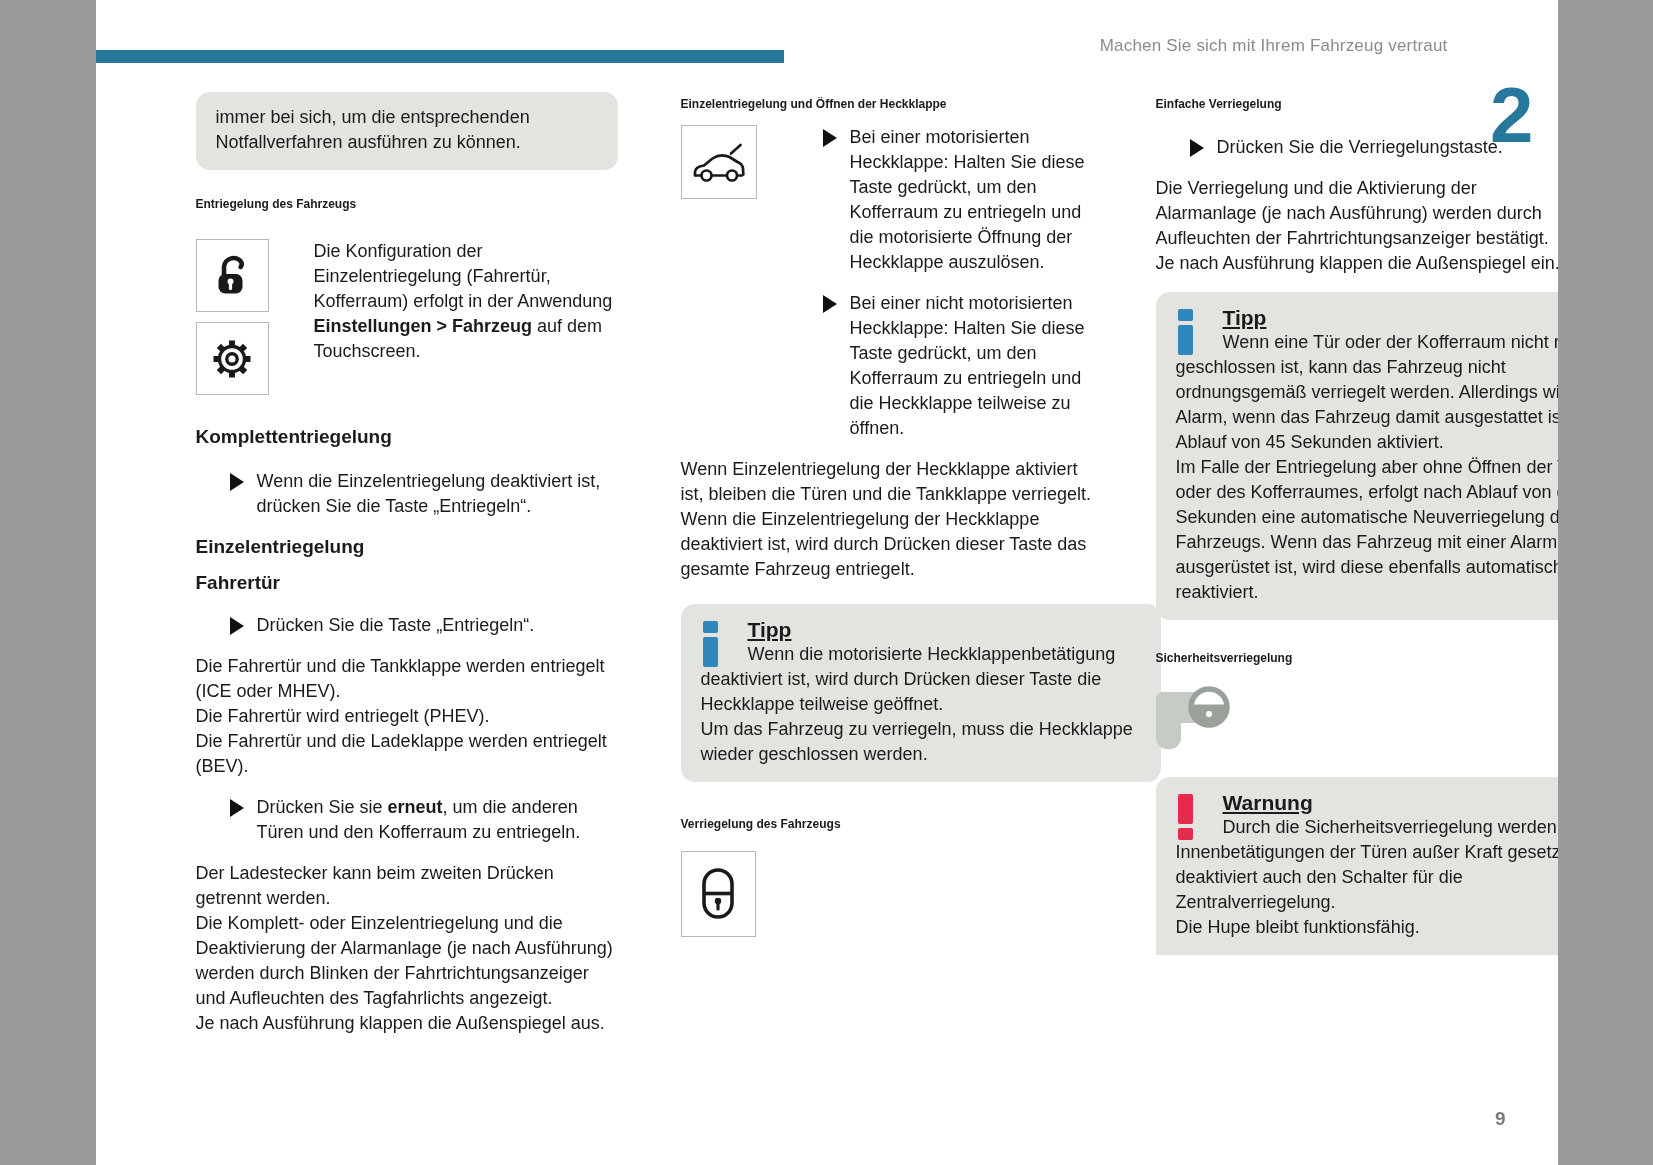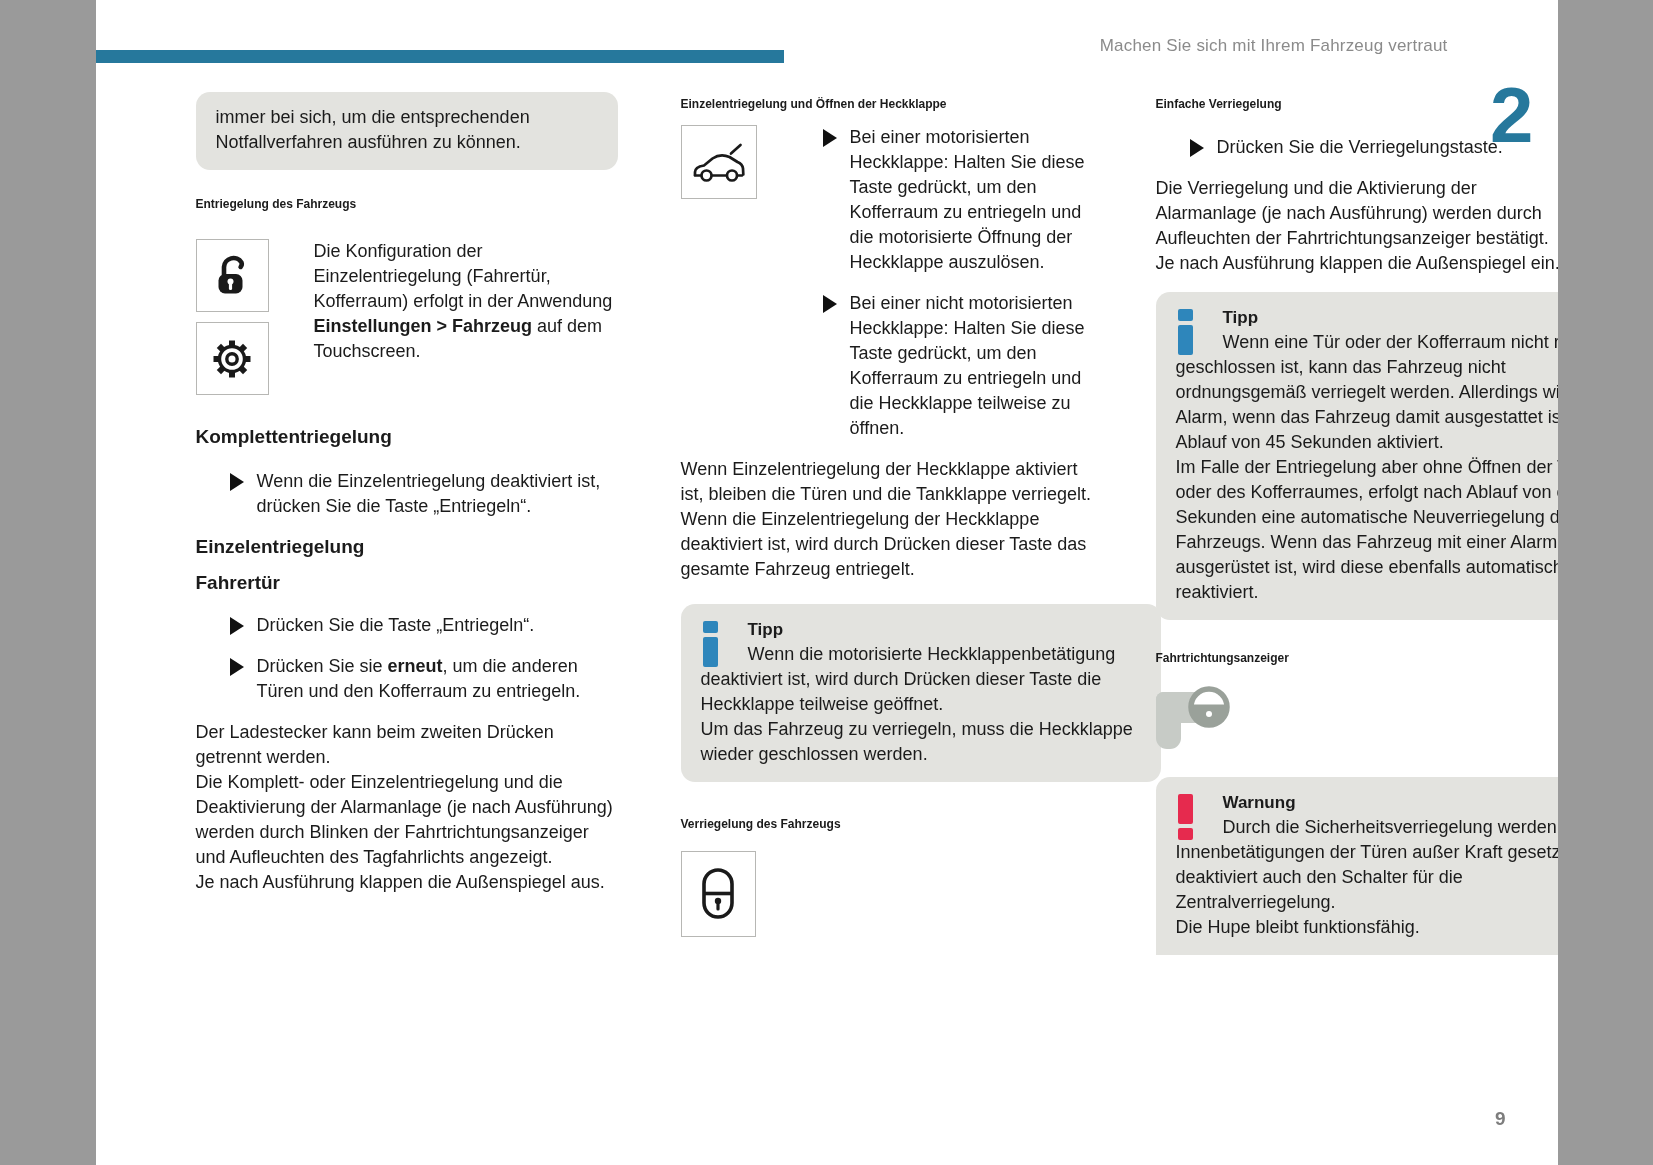--- a/index.html
+++ b/index.html
@@ -46,21 +46,21 @@
   .icon-box.car{width:76px; height:74px;}
   .icon-box.lockbig{width:75px; height:86px;}
   .icon-row .rtxt{flex:1 1 auto;}
 
   .float-ico{float:left; width:15px; margin:4px 30px 0 2px;}
   .float-ico .seg{border-radius:2px;}
   .ico-info .dot{height:12px; background:#2e86bb;}
   .ico-info .bar{height:30px; margin-top:4px; background:#2e86bb;}
   .ico-warn .bar{height:30px; background:#e62a4e;}
   .ico-warn .dot{height:12px; margin-top:4px; background:#e62a4e;}
-  .note-title{font-size:17px; font-weight:bold; line-height:25px;}
+  .note-title{font-size:21px; font-weight:bold; line-height:25px;text-decoration:underline;}
   .note-box::after{content:""; display:block; clear:both;}
 
   .fob{position:relative; width:96px; height:64px; margin:14px 0 0 0;}
   .fob .barh{position:absolute; left:0; top:7px; width:64px; height:31px; background:#c7cbc6; border-radius:8px 17px 17px 8px;}
   .fob .barv{position:absolute; left:0; top:7px; width:25px; height:57px; background:#c7cbc6; border-radius:8px 8px 11px 11px;}
   .fob svg{position:absolute; left:31px; top:0;}
 </style>
 </head>
 <body>
 
@@ -118,20 +118,25 @@
     </div>
 
     <h3 class="mb8 mt14">Einzelentriegelung</h3>
     <h3 class="mb18 mt12">Fahrertür</h3>
 
     <div class="bullet">
       <span class="tri"></span>
       <span class="btxt">Drücken Sie die Taste „Entriegeln“.</span>
     </div>
 
+    <div class="para">
+      <div>Die Fahrertür und die Tankklappe werden entriegelt (ICE oder MHEV).</div>
+      <div>Die Fahrertür wird entriegelt (PHEV).</div>
+      <div>Die Fahrertür und die Ladeklappe werden entriegelt (BEV).</div>
+    </div>
 
     <div class="bullet mt22">
       <span class="tri"></span>
       <span class="btxt"><span>Drücken Sie sie </span><strong>erneut</strong><span>, um die anderen Türen und den Kofferraum zu entriegeln.</span></span>
     </div>
 
     <div class="para mt22">
       <div>Der Ladestecker kann beim zweiten Drücken getrennt werden.</div>
       <div>Die Komplett- oder Einzelentriegelung und die Deaktivierung der Alarmanlage (je nach Ausführung) werden durch Blinken der Fahrtrichtungsanzeiger und Aufleuchten des Tagfahrlichts angezeigt.</div>
       <div>Je nach Ausführung klappen die Außenspiegel aus.</div>
@@ -213,21 +218,21 @@
     <div class="note-box box-wide">
       <div class="float-ico ico-info">
         <div class="seg dot"></div>
           <div class="seg bar"></div>
       </div>
       <div class="note-title">Tipp</div>
       <div class="para">Wenn eine Tür oder der Kofferraum nicht richtig geschlossen ist, kann das Fahrzeug nicht ordnungsgemäß verriegelt werden. Allerdings wird der Alarm, wenn das Fahrzeug damit ausgestattet ist, nach Ablauf von 45 Sekunden aktiviert.</div>
       <div class="para">Im Falle der Entriegelung aber ohne Öffnen der Türen oder des Kofferraumes, erfolgt nach Ablauf von ca. 30 Sekunden eine automatische Neuverriegelung des Fahrzeugs. Wenn das Fahrzeug mit einer Alarmanlage ausgerüstet ist, wird diese ebenfalls automatisch reaktiviert.</div>
     </div>
 
-    <h2 class="mt26">Fahrtrichtungsanzeiger</h2>
+    <h2 class="mt26">Sicherheitsverriegelung</h2>
 
     <div class="fob">
       <div class="barv"></div>
       <div class="barh"></div>
       <svg width="44" height="44" viewBox="0 0 44 44">
         <circle cx="22" cy="22" r="18" fill="#ffffff" stroke="#9aa19a" stroke-width="5.5"></circle>
         <path d="M4.5 23 h35 a17.5 17.5 0 0 1 -35 0 z" fill="#9aa19a"></path>
         <rect x="4" y="19.5" width="36" height="6" fill="#9aa19a"></rect>
         <circle cx="22" cy="29" r="3" fill="#ffffff"></circle>
       </svg>

